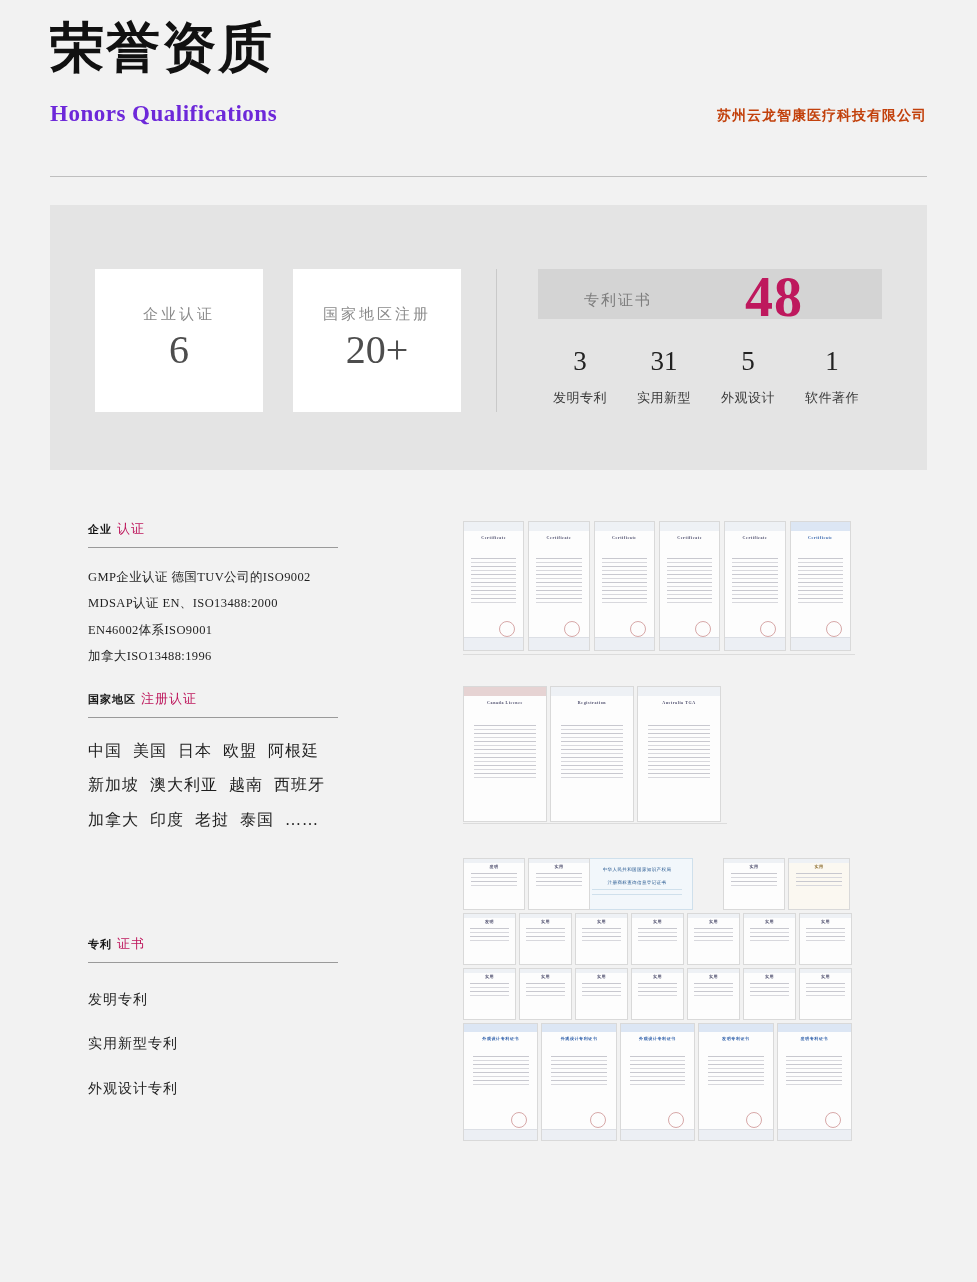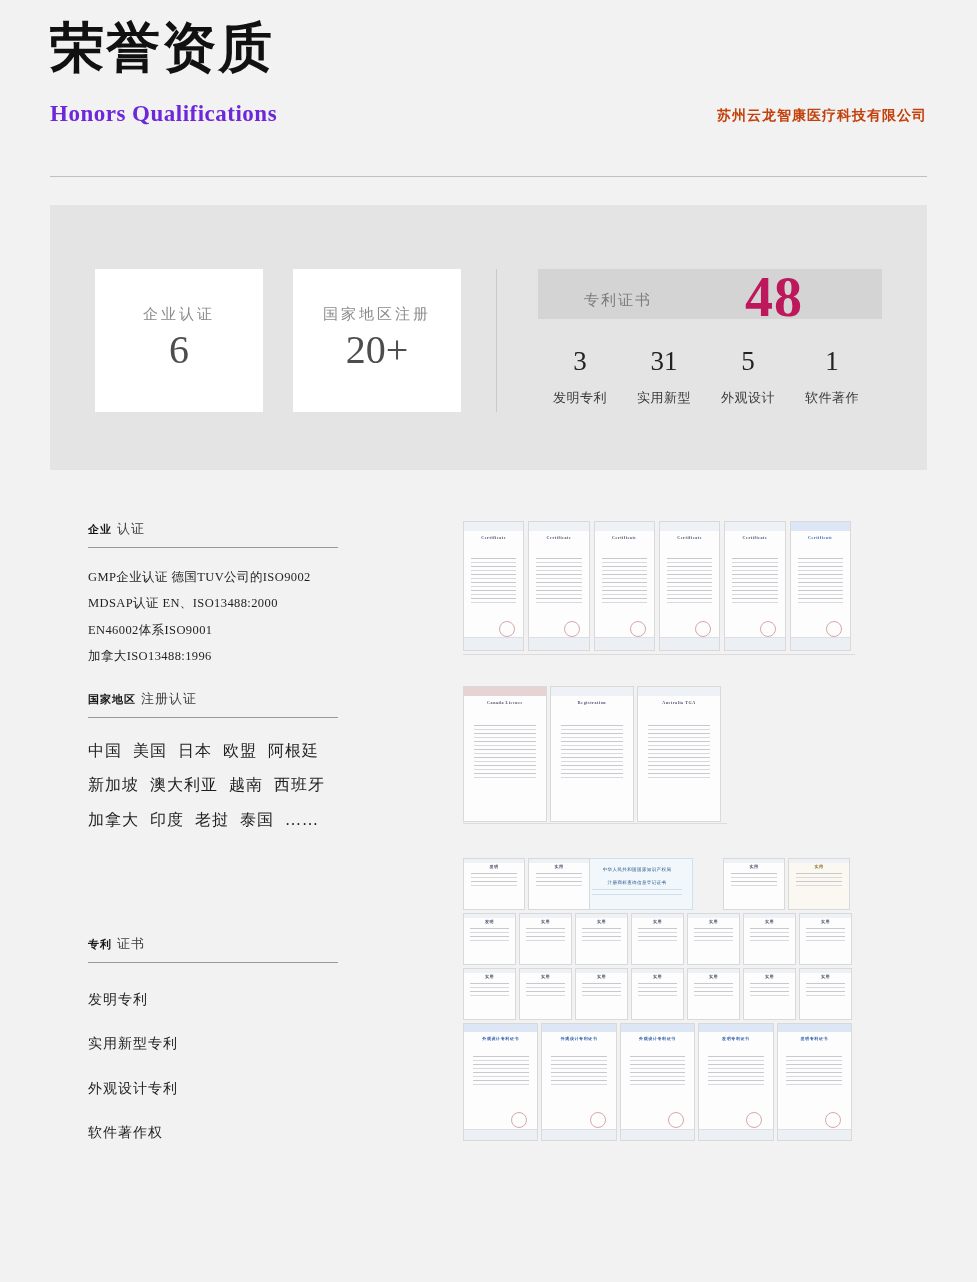--- a/index.html
+++ b/index.html
@@ -161,21 +161,21 @@
     white-space: nowrap;
   }
   .sec-title .strong {
     font-size: 11px;
     font-weight: bold;
     letter-spacing: 1px;
     color: #141414;
   }
   .sec-title .light {
     font-size: 13px;
-    color: #404040;
+    color: #be185d;
     letter-spacing: 1px;
     margin-left: 5px;
   }
   .sec-body {
     margin-top: 16px;
     font-family: "Liberation Serif", "DejaVu Serif", serif;
     font-size: 12.5px;
     color: #1f1f1f;
     line-height: 2.1;
     letter-spacing: 0.4px;
@@ -375,21 +375,20 @@
 </div>
 
 <div class="section" id="sec-patent">
   <div class="sec-title">
     <span class="strong">专利</span><span class="light">证书</span>
   </div>
   <div class="sec-body" style="margin-top:22px">
     <div class="list-item">发明专利</div>
     <div class="list-item">实用新型专利</div>
     <div class="list-item">外观设计专利</div>
-    <div class="list-item">软件著作权</div>
   </div>
 </div>
 
 <div class="cert-group" id="cert-group-1">
   <div class="cert-row grp1">
     <div class="cert">
       <div class="topband"></div>
       <div class="ch">Certificate</div>
       <div class="lines">
           <i></i>

